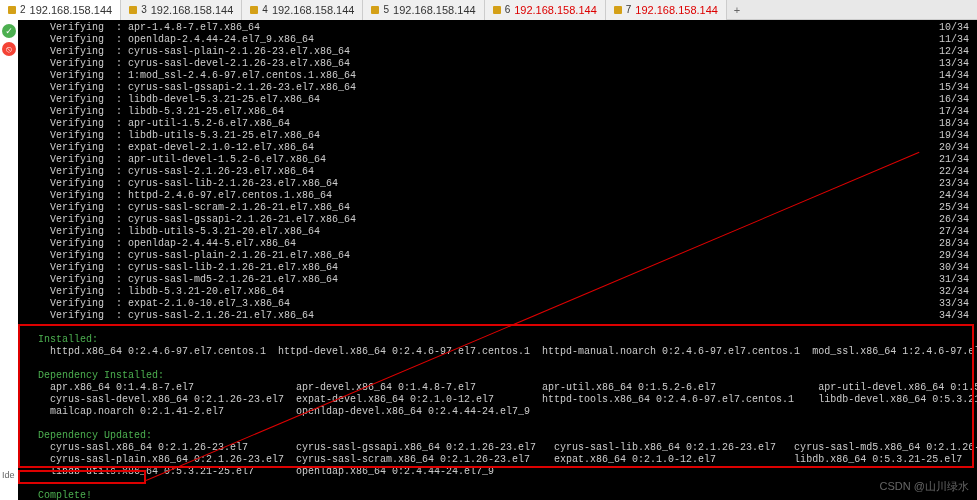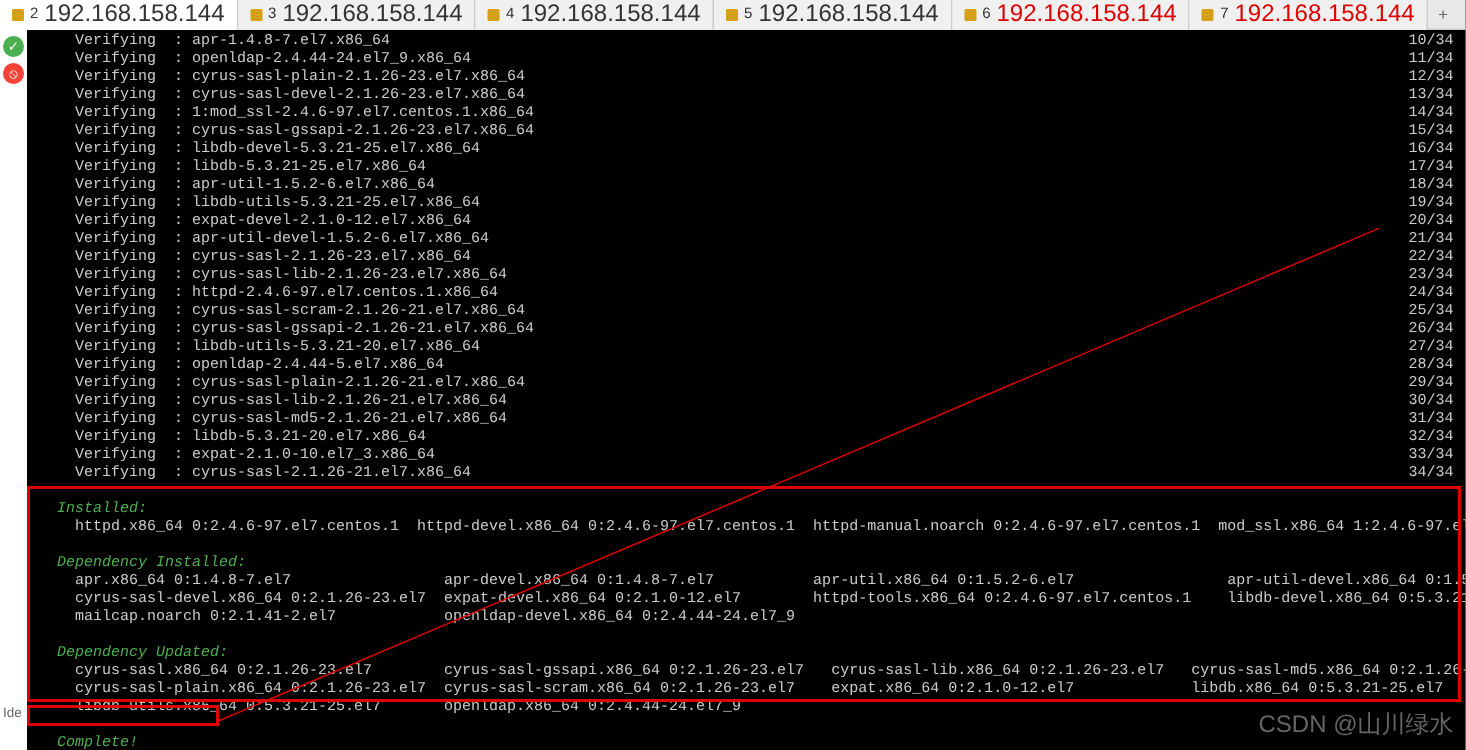--- a/index.html
+++ b/index.html
@@ -2,36 +2,36 @@
 <html><head>
 <meta charset="utf-8">
 <style>
 * { margin: 0; padding: 0; box-sizing: border-box; }
 body { font-family: Arial, sans-serif; font-size: 11px; background: #fff; width: 977px; height: 500px; overflow: hidden; position: relative; }
 .tab-bar { height: 20px; background: #e8e8e8; display: flex; align-items: center; border-bottom: 1px solid #ccc; }
 .tab { height: 20px; padding: 0 8px; display: flex; align-items: center; gap: 4px; border-right: 1px solid #ccc; background: #f0f0f0; cursor: pointer; }
 .tab.active { background: #fff; }
 .tab-icon { width: 8px; height: 8px; background: #d4a017; border-radius: 1px; display: inline-block; }
 .tab-num { color: #333; font-size: 10px; }
-.tab-label { color: #333; font-size: 16px; }
+.tab-label { color: #333; font-size: 11px; }
 .tab-label.red { color: #d00; }
 .tab-add { width: 20px; text-align: center; color: #666; cursor: pointer; }
 .left-icons { position: absolute; left: 2px; top: 24px; width: 16px; display: flex; flex-direction: column; gap: 4px; }
 .circle-icon { width: 14px; height: 14px; border-radius: 50%; display: flex; align-items: center; justify-content: center; font-size: 9px; }
 .circle-green { background: #4caf50; color: #fff; }
 .circle-red { background: #f44336; color: #fff; }
 .label-ide { position: absolute; left: 2px; bottom: 20px; font-size: 9px; color: #666; }
 .terminal { position: absolute; left: 18px; top: 20px; right: 0; bottom: 0; background: #000; color: #ccc; font-family: 'Courier New', monospace; font-size: 10px; line-height: 12px; padding: 2px 20px; overflow: hidden; }
 .line { white-space: pre; }
 .line .right { position: absolute; right: 8px; }
-.green { color: #4caf50; font-style: italic; }
+.green { color: #4caf50; }
 .red-box1 { position: absolute; border: 2px solid #d00; pointer-events: none; }
 .red-box2 { position: absolute; border: 2px solid #d00; pointer-events: none; }
 .red-line { position: absolute; background: #d00; height: 1px; transform-origin: left center; pointer-events: none; }
-.watermark { position: absolute; right: 8px; bottom: 6px; color: rgba(200,200,200,0.5); font-size: 16px; pointer-events: none; }
+.watermark { position: absolute; right: 8px; bottom: 6px; color: rgba(200,200,200,0.5); font-size: 11px; pointer-events: none; }
 </style>
 </head>
 <body>
 
 <div class="tab-bar" id="tabbar">
     <div class="tab active">
       <span class="tab-icon"></span>
       <span class="tab-num">2</span>
       <span class="tab-label">192.168.158.144</span>
     </div>

